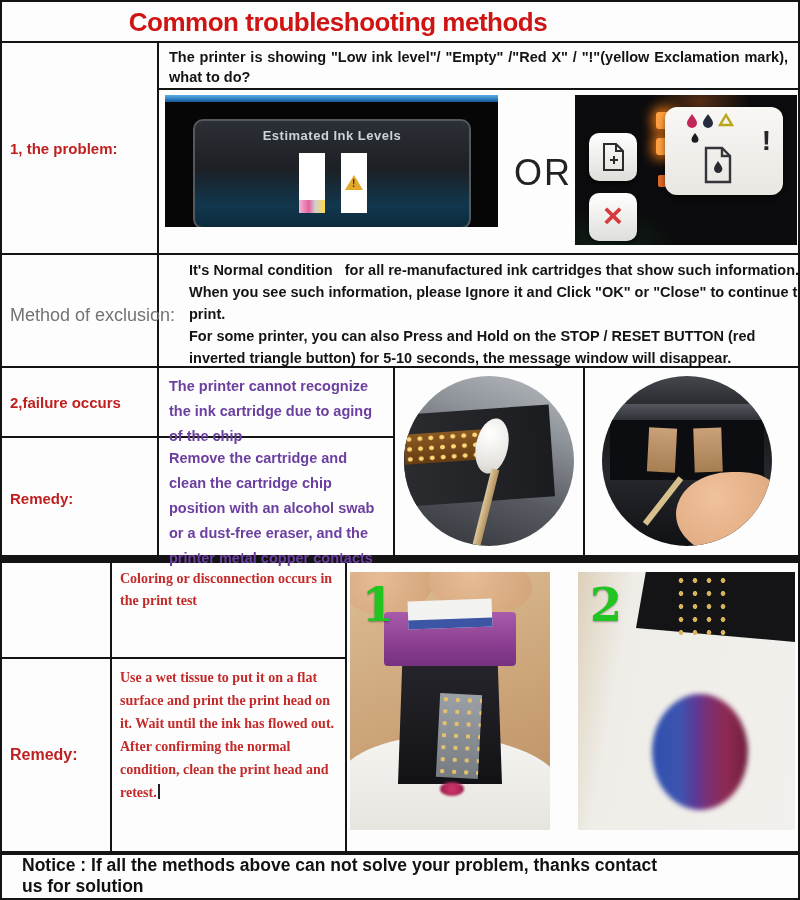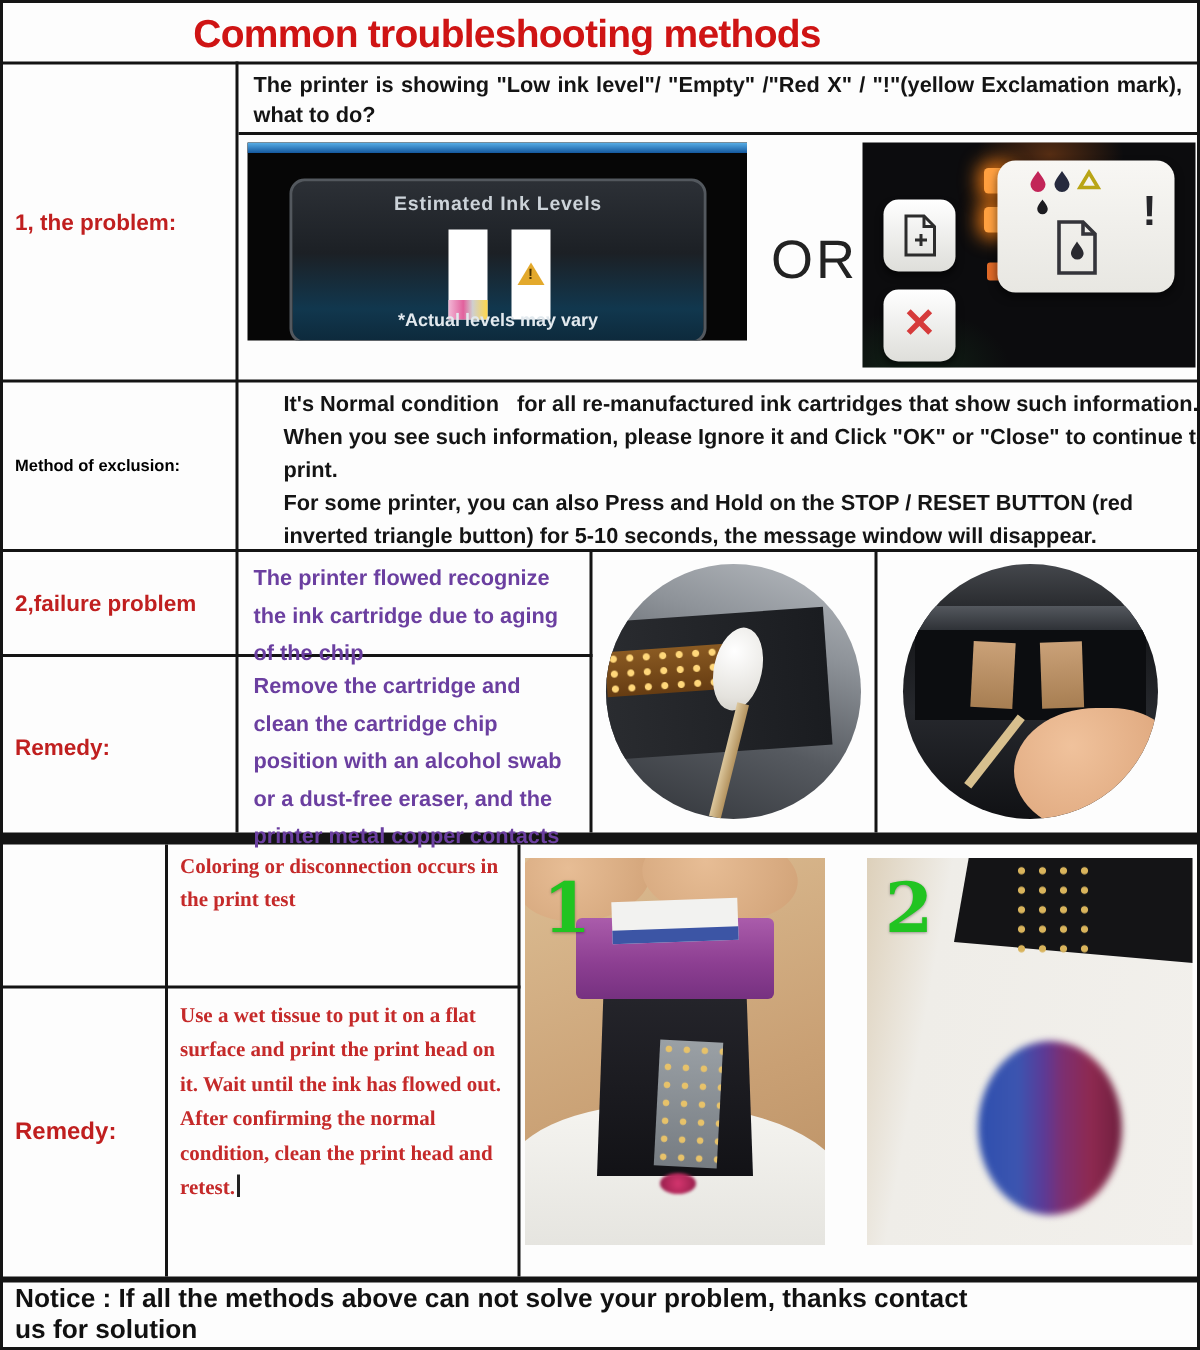--- a/index.html
+++ b/index.html
@@ -8,36 +8,36 @@
          font-family:"Liberation Sans",sans-serif;overflow:hidden;}
   .sheet *{box-sizing:border-box;}
   .abs{position:absolute;}
   .hline{position:absolute;background:#141414;height:2px;}
   .vline{position:absolute;background:#141414;width:2px;}
 
   .title-text{position:absolute;left:0;top:5px;width:672px;text-align:center;
               font-size:26px;font-weight:bold;color:#cf1414;letter-spacing:-0.5px;}
 
   .lbl-red{font-weight:bold;color:#c01f1f;font-size:15px;}
-  .lbl-black{font-weight:bold;color:#000000;font-size:11px;}
+  .lbl-black{font-weight:normal;color:#737373;font-size:18px;}
 
   .question{position:absolute;left:157px;top:41px;width:639px;height:47px;
             border-bottom:2px solid #141414;padding:4px 10px 0 10px;}
   .question p{margin:0;font-size:14.5px;font-weight:bold;color:#141414;
               line-height:20px;text-align:justify;}
 
   .method-text{position:absolute;left:167px;top:257px;width:622px;
                font-size:14.5px;font-weight:bold;color:#141414;line-height:22px;
                white-space:pre-wrap;margin-left:20px;}
 
   .purple-text{position:absolute;font-size:14.5px;font-weight:bold;color:#6b3fa0;line-height:25px;}
   .red-text{position:absolute;font-size:14px;font-weight:bold;color:#c52a2a;line-height:23px;font-family:Liberation Serif, serif;}
 
   .notice-row{position:absolute;left:0;top:853px;width:668px;height:41px;
-              display:flex;align-items:center;padding-left:8px;}
+              display:flex;align-items:center;padding-left:20px;}
   .notice-row span{font-size:17.5px;font-weight:bold;color:#111;}
 
   
   .screen{position:absolute;left:163px;top:93px;width:333px;height:132px;
           background:#060606;overflow:hidden;}
   .screen-topbar{position:absolute;left:0;top:0;width:100%;height:7px;
                  background:linear-gradient(180deg,#5ab0e8,#14589e);}
   .dialog{position:absolute;left:28px;top:24px;width:278px;height:110px;border-radius:10px;
           border:2px solid #53585e;
           background:linear-gradient(180deg,#2c3036 0%,#1c2025 45%,#11374e 80%,#0d2a3c 100%);}
@@ -170,21 +170,20 @@
   <div class="screen">
     <div class="screen-topbar"></div>
     <div class="dialog">
       <div class="dialog-title">Estimated Ink Levels</div>
       <div class="bar color">
         <div class="bar-strip"></div>
       </div>
       <div class="bar black">
         <div class="warn-tri"></div>
       </div>
-      <div class="dialog-caption">*Actual levels may vary</div>
     </div>
   </div>
 
   <div class="or-text">OR</div>
 
   <div class="panel">
     <div class="white-btn btn-resume">
       <svg width="26" height="30" viewBox="0 0 26 30">
         <path d="M4 2 h12 l7 7 v19 H4 Z" fill="none" stroke="#2c2c2c" stroke-width="2"></path>
         <path d="M16 2 v7 h7" fill="none" stroke="#2c2c2c" stroke-width="2"></path>
@@ -210,22 +209,22 @@
         <path d="M17 16 C15.4 18.6 13 21.6 13 23.8 a4.2 4.2 0 0 0 8.4 0 C21.4 21.6 18.6 18.6 17 16 Z" fill="#2a2a30"></path>
       </svg>
       <span class="excl">!</span>
     </div>
   </div>
 
   <div class="abs lbl-black" style="left:8px;top:303px;">Method of exclusion:</div>
   <div class="method-text">It's Normal condition   for all re-manufactured ink cartridges that show such information. When you see such information, please Ignore it and Click "OK" or "Close" to continue to print.
 For some printer, you can also Press and Hold on the STOP / RESET BUTTON (red inverted triangle button) for 5-10 seconds, the message window will disappear.</div>
 
-  <div class="abs lbl-red" style="left:8px;top:392px;">2,failure problem</div>
-  <div class="purple-text" style="left:167px;top:372px;width:216px;">The printer flowed recognize the ink cartridge due to aging of the chip</div>
+  <div class="abs lbl-red" style="left:8px;top:392px;">2,failure occurs</div>
+  <div class="purple-text" style="left:167px;top:372px;width:216px;">The printer cannot recognize the ink cartridge due to aging of the chip</div>
   <div class="abs lbl-red" style="left:8px;top:488px;">Remedy:</div>
   <div class="purple-text" style="left:167px;top:444px;width:218px;">Remove the cartridge and clean the cartridge chip position with an alcohol swab or a dust-free eraser, and the printer metal copper contacts</div>
 
   <div class="circle circle-a">
     <div class="cart-block"></div>
     <div class="chip-strip"></div>
     <div class="swab-head"></div>
     <div class="swab-stick"></div>
   </div>
   <div class="circle circle-b">

